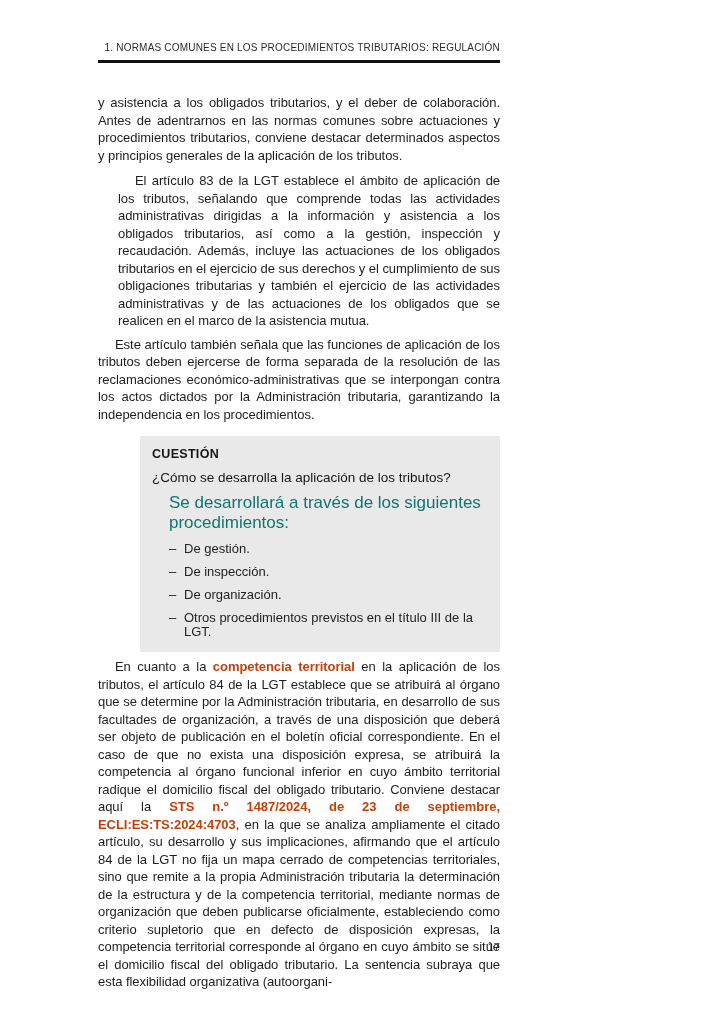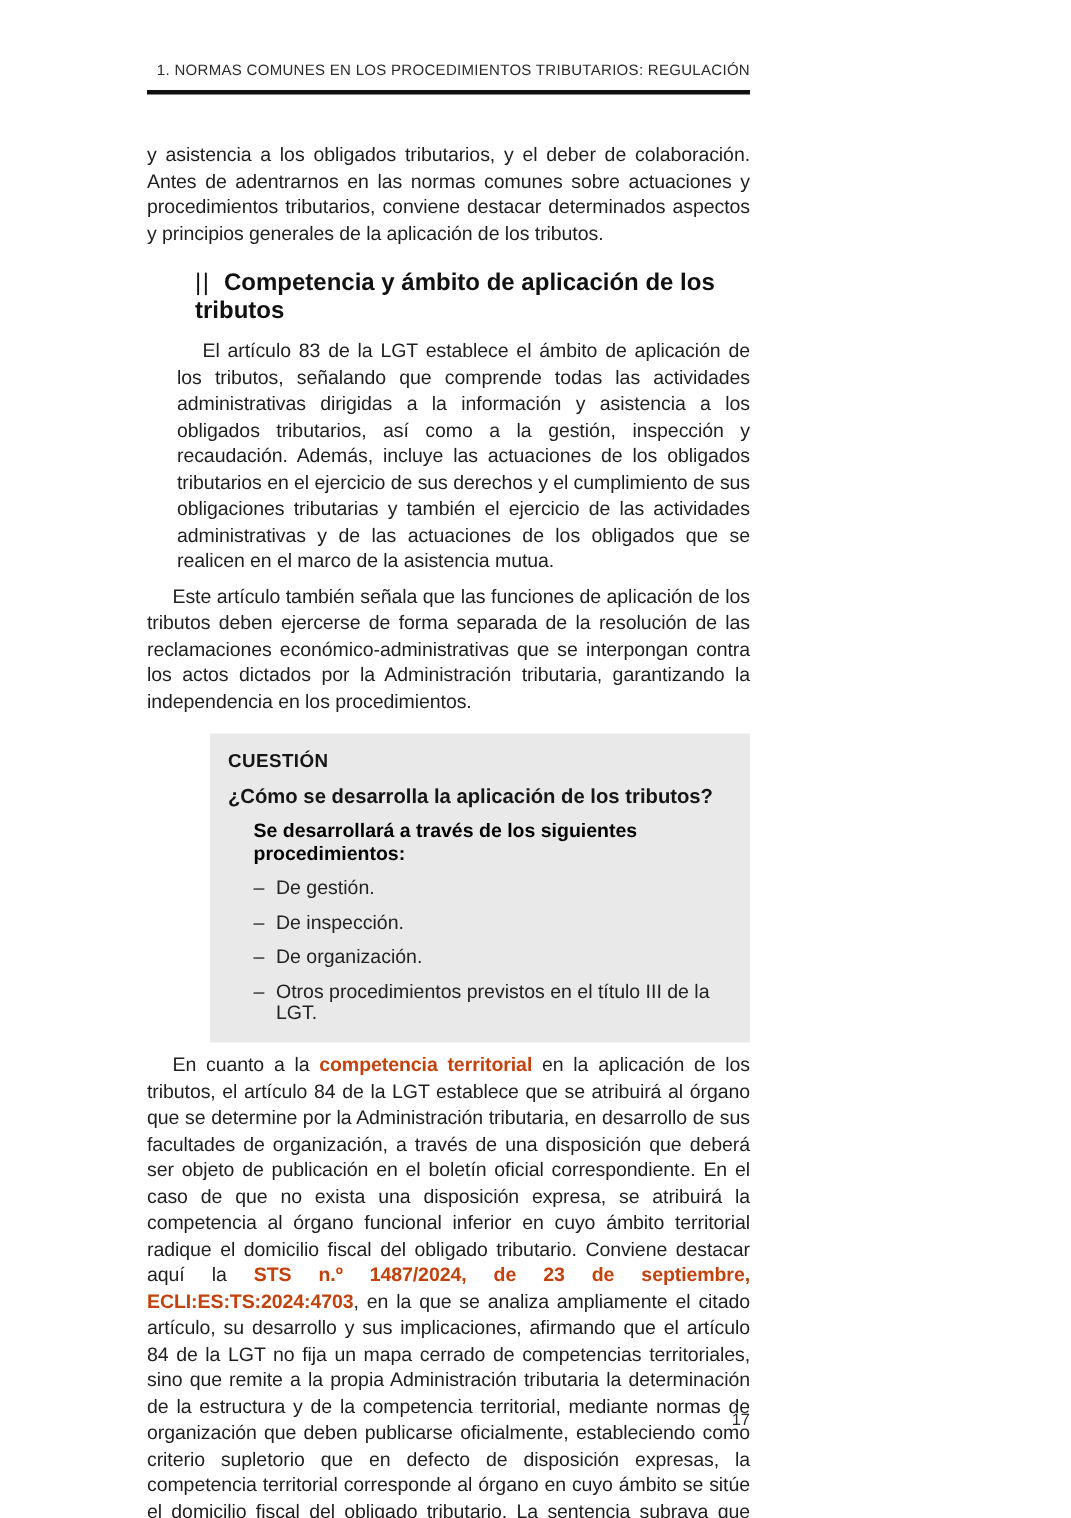--- a/index.html
+++ b/index.html
@@ -72,29 +72,28 @@
   }
   .box-label {
     font-size: 12.5px;
     font-weight: bold;
     color: #161616;
     letter-spacing: 0.3px;
   }
   .box-question {
     margin-top: 9px;
     font-size: 13.5px;
-    font-weight: bold;
+    font-weight: normal;
     color: #161616;
   }
   .box-intro {
     margin-top: 8px;
     margin-left: 17px;
-    font-size: 13px;
-    color: #000000;
-    font-weight: bold;
+    font-size: 17px;
+    color: #0f766e;
   }
   .box-list {
     list-style: none;
     margin: 4px 0 0 0;
     padding: 0 0 0 17px;
   }
   .box-list li {
     display: flex;
     font-size: 13px;
     color: #222222;
@@ -122,23 +121,20 @@
 
   <header>
     <div class="running-head">1. NORMAS COMUNES EN LOS PROCEDIMIENTOS TRIBUTARIOS: REGULACIÓN</div>
     <div class="header-rule"></div>
   </header>
 
   <main class="bodycopy">
 
     <p class="opening">y asistencia a los obligados tributarios, y el deber de colaboración. Antes de adentrarnos en las normas comunes sobre actuaciones y procedimientos tributarios, conviene destacar determinados aspectos y principios generales de la aplicación de los tributos.</p>
 
-    <h2 class="section-heading">
-      <span class="heading-marker">||</span><span>Competencia y ámbito de aplicación de los tributos</span>
-    </h2>
 
     <p class="indent after-head">El artículo 83 de la LGT establece el ámbito de aplicación de los tributos, señalando que comprende todas las actividades administrativas dirigidas a la información y asistencia a los obligados tributarios, así como a la gestión, inspección y recaudación. Además, incluye las actuaciones de los obligados tributarios en el ejercicio de sus derechos y el cumplimiento de sus obligaciones tributarias y también el ejercicio de las actividades administrativas y de las actuaciones de los obligados que se realicen en el marco de la asistencia mutua.</p>
 
     <p class="indent gap">Este artículo también señala que las funciones de aplicación de los tributos deben ejercerse de forma separada de la resolución de las reclamaciones económico-administrativas que se interpongan contra los actos dictados por la Administración tributaria, garantizando la independencia en los procedimientos.</p>
 
     <aside class="question-box">
       <div class="box-label">CUESTIÓN</div>
       <div class="box-question">¿Cómo se desarrolla la aplicación de los tributos?</div>
       <div class="box-intro">Se desarrollará a través de los siguientes procedimientos:</div>
       <ul class="box-list">

